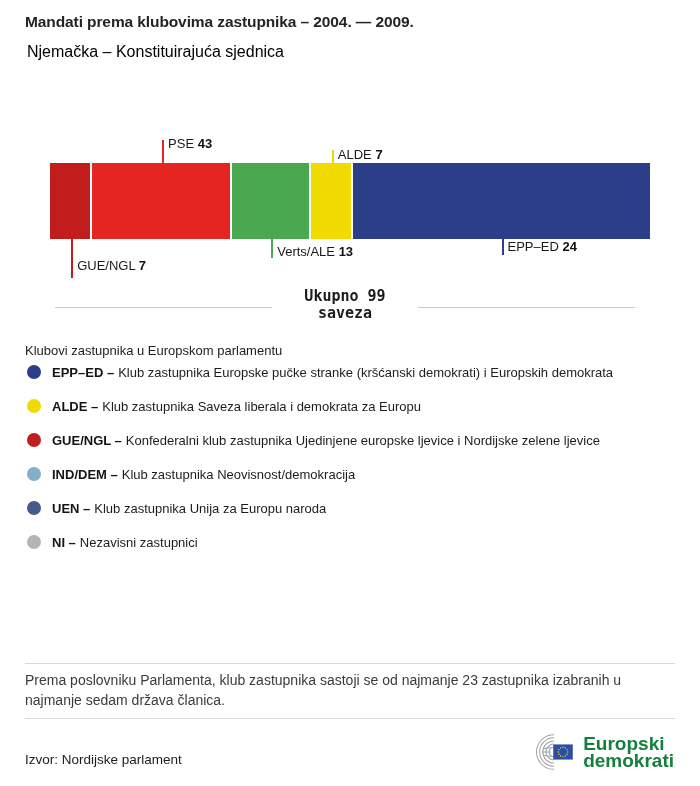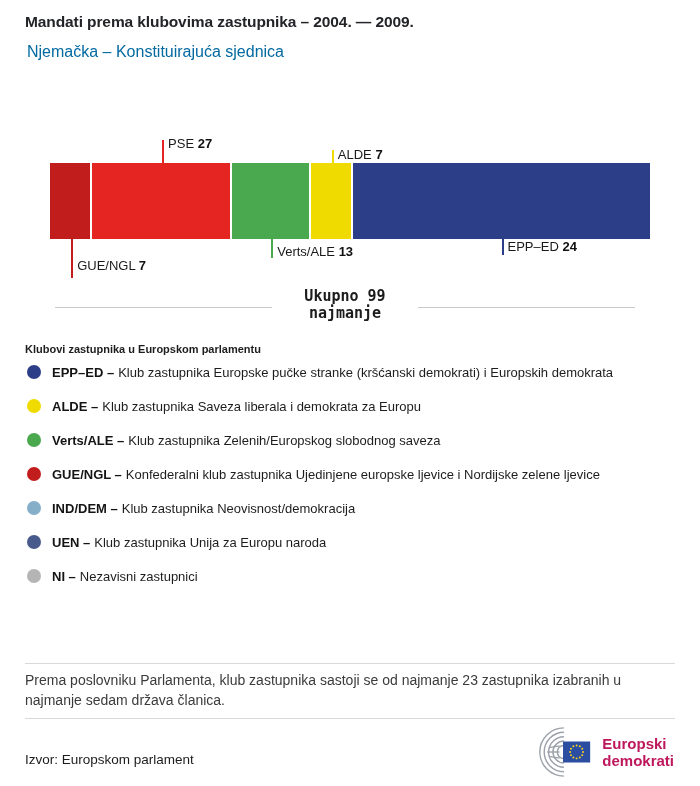--- a/index.html
+++ b/index.html
@@ -1,56 +1,56 @@
 <!DOCTYPE html>
 <html><head>
 <meta charset="utf-8">
 <style>
   html,body{margin:0;padding:0;background:#ffffff;}
   #page{position:relative;width:700px;height:786px;background:#fff;overflow:hidden;
         font-family:"Liberation Sans",sans-serif;color:#222;}
   .abs{position:absolute;}
 
   #title{left:25px;top:13px;font-size:15.5px;font-weight:bold;color:#232427;letter-spacing:-0.1px;}
-  #subtitle{left:27px;top:43px;font-size:16px;font-weight:400;color:#0369a1;}
+  #subtitle{left:27px;top:43px;font-size:16px;font-weight:400;color:#000000;}
 
   
   #bar-wrap{left:50px;top:163px;width:600px;height:76px;}
   #bar{position:absolute;left:0;top:0;width:100%;height:100%;display:flex;}
   .bar-seg{height:100%;box-sizing:border-box;}
   .bar-seg:not(:last-child){border-right:2px solid #ffffff;}
   .tick{position:absolute;width:2px;}
   .tick.top{bottom:100%;}
   .tick.bottom{top:100%;}
   .callout-label{position:absolute;font-size:13px;color:#1a1a1a;white-space:nowrap;line-height:14px;}
   .callout-label b{font-weight:bold;color:#111;}
 
   
   #total-row{left:55px;top:288px;width:580px;display:flex;}
   .total-line{flex:1;height:1px;background:#c9c9c9;margin-top:19px;}
   #total-text{margin:0 32px;text-align:center;font-family:"DejaVu Sans Mono",monospace;
               font-weight:bold;font-size:15px;color:#1c1c1c;line-height:17px;}
 
   
-  #legend-heading{left:25px;top:343px;font-size:11px;font-weight:bold;color:#1d1d1d;}
+  #legend-heading{left:25px;top:343px;font-size:13px;font-weight:normal;color:#1d1d1d;}
   #legend{left:25px;top:365px;width:655px;}
   .legend-row{display:flex;align-items:flex-start;height:34px;}
   .legend-dot{width:14px;height:14px;border-radius:50%;margin-left:2px;margin-right:11px;flex:0 0 14px;}
   .legend-text{font-size:13px;color:#1d1d1d;line-height:16px;white-space:nowrap;}
   .legend-text b{font-weight:bold;color:#141414;margin-right:4px;}
 
   
   .rule{left:25px;width:650px;height:1px;background:#d9d9d9;}
   #note{left:25px;top:670px;width:648px;font-size:14px;color:#3b3b3b;line-height:20px;}
   #source{left:25px;top:752px;font-size:13.5px;color:#1c1c1c;}
   #source b{font-weight:normal;}
 
   
   #logo{left:528px;top:724px;width:146px;height:56px;display:flex;align-items:center;}
-  #logo-text{margin-left:6px;font-size:15px;font-weight:bold;color:#be185d;line-height:17px;}
+  #logo-text{margin-left:6px;font-size:19px;font-weight:bold;color:#15803d;line-height:17px;}
 </style>
 </head>
 <body>
 
 <div id="page">
 
   <div id="title" class="abs">Mandati prema klubovima zastupnika – 2004. — 2009.</div>
   <div id="subtitle" class="abs">Njemačka – Konstituirajuća sjednica</div>
 
   <div id="bar-wrap" class="abs">
@@ -58,52 +58,48 @@
         <div class="bar-seg" style="width: 7.07071%; background: rgb(194, 29, 29);"></div>
         <div class="bar-seg" style="width: 23.2323%; background: rgb(228, 37, 34);"></div>
         <div class="bar-seg" style="width: 13.1313%; background: rgb(74, 168, 78);"></div>
         <div class="bar-seg" style="width: 7.07071%; background: rgb(240, 219, 0);"></div>
         <div class="bar-seg" style="width: 49.4949%; background: rgb(43, 62, 135);"></div>
       </div>
     <div id="callouts">
         <div class="tick bottom" style="left: 3.53535%; height: 39px; background: rgb(194, 29, 29);"></div>
         <div class="callout-label" style="left: calc(3.53535% + 6px); top: calc(100% + 20px);"><span>GUE/NGL </span><b>7</b></div>
         <div class="tick top" style="left: 18.6869%; height: 23px; background: rgb(228, 37, 34);"></div>
-        <div class="callout-label" style="left: calc(18.6869% + 6px); top: -26px;"><span>PSE </span><b>27</b></div>
+        <div class="callout-label" style="left: calc(18.6869% + 6px); top: -26px;"><span>PSE </span><b>43</b></div>
         <div class="tick bottom" style="left: 36.8687%; height: 19px; background: rgb(74, 168, 78);"></div>
         <div class="callout-label" style="left: calc(36.8687% + 6px); top: calc(100% + 6px);"><span>Verts/ALE </span><b>13</b></div>
         <div class="tick top" style="left: 46.9697%; height: 13px; background: rgb(240, 219, 0);"></div>
         <div class="callout-label" style="left: calc(46.9697% + 6px); top: -15px;"><span>ALDE </span><b>7</b></div>
         <div class="tick bottom" style="left: 75.2525%; height: 16px; background: rgb(43, 62, 135);"></div>
         <div class="callout-label" style="left: calc(75.2525% + 6px); top: calc(100% + 1px);"><span>EPP–ED </span><b>24</b></div>
       </div>
   </div>
 
   <div id="total-row" class="abs">
     <div class="total-line"></div>
     <div id="total-text">
       <div>Ukupno 99</div>
-      <div>najmanje</div>
+      <div>saveza</div>
     </div>
     <div class="total-line"></div>
   </div>
 
   <div id="legend-heading" class="abs">Klubovi zastupnika u Europskom parlamentu</div>
   <div id="legend" class="abs">
       <div class="legend-row">
         <div class="legend-dot" style="background: rgb(43, 62, 135);"></div>
         <div class="legend-text"><b>EPP–ED –</b>Klub zastupnika Europske pučke stranke (kršćanski demokrati) i Europskih demokrata</div>
       </div>
       <div class="legend-row">
         <div class="legend-dot" style="background: rgb(240, 219, 0);"></div>
         <div class="legend-text"><b>ALDE –</b>Klub zastupnika Saveza liberala i demokrata za Europu</div>
-      </div>
-      <div class="legend-row">
-        <div class="legend-dot" style="background: rgb(74, 168, 78);"></div>
-        <div class="legend-text"><b>Verts/ALE –</b>Klub zastupnika Zelenih/Europskog slobodnog saveza</div>
       </div>
       <div class="legend-row">
         <div class="legend-dot" style="background: rgb(194, 29, 29);"></div>
         <div class="legend-text"><b>GUE/NGL –</b>Konfederalni klub zastupnika Ujedinjene europske ljevice i Nordijske zelene ljevice</div>
       </div>
       <div class="legend-row">
         <div class="legend-dot" style="background: rgb(133, 175, 201);"></div>
         <div class="legend-text"><b>IND/DEM –</b>Klub zastupnika Neovisnost/demokracija</div>
       </div>
       <div class="legend-row">
@@ -113,21 +109,21 @@
       <div class="legend-row">
         <div class="legend-dot" style="background: rgb(181, 181, 181);"></div>
         <div class="legend-text"><b>NI –</b>Nezavisni zastupnici</div>
       </div>
     </div>
 
   <div class="rule abs" style="top:663px;"></div>
   <div id="note" class="abs">Prema poslovniku Parlamenta, klub zastupnika sastoji se od najmanje 23 zastupnika izabranih u najmanje sedam država članica.</div>
   <div class="rule abs" style="top:718px;"></div>
 
-  <div id="source" class="abs"><b>Izvor:</b><span> Europskom parlament</span></div>
+  <div id="source" class="abs"><b>Izvor:</b><span> Nordijske parlament</span></div>
 
   <div id="logo" class="abs">
     <svg width="78" height="56" viewBox="0 0 78 56">
       <g fill="none" stroke="#9aa1a8" stroke-width="1.6">
         <path d="M 41 0.5  A 27.5 27.5 0 0 0 41 55.5"></path>
         <path d="M 41 5.5  A 22.5 22.5 0 0 0 41 50.5"></path>
         <path d="M 41 10.5 A 17.5 17.5 0 0 0 41 45.5"></path>
         <path d="M 41 15.5 A 12.5 12.5 0 0 0 41 40.5"></path>
         <path d="M 41 20.5 A 7.5 7.5 0 0 0 41 35.5"></path>
         <line x1="24" y1="23" x2="36" y2="21"></line>

